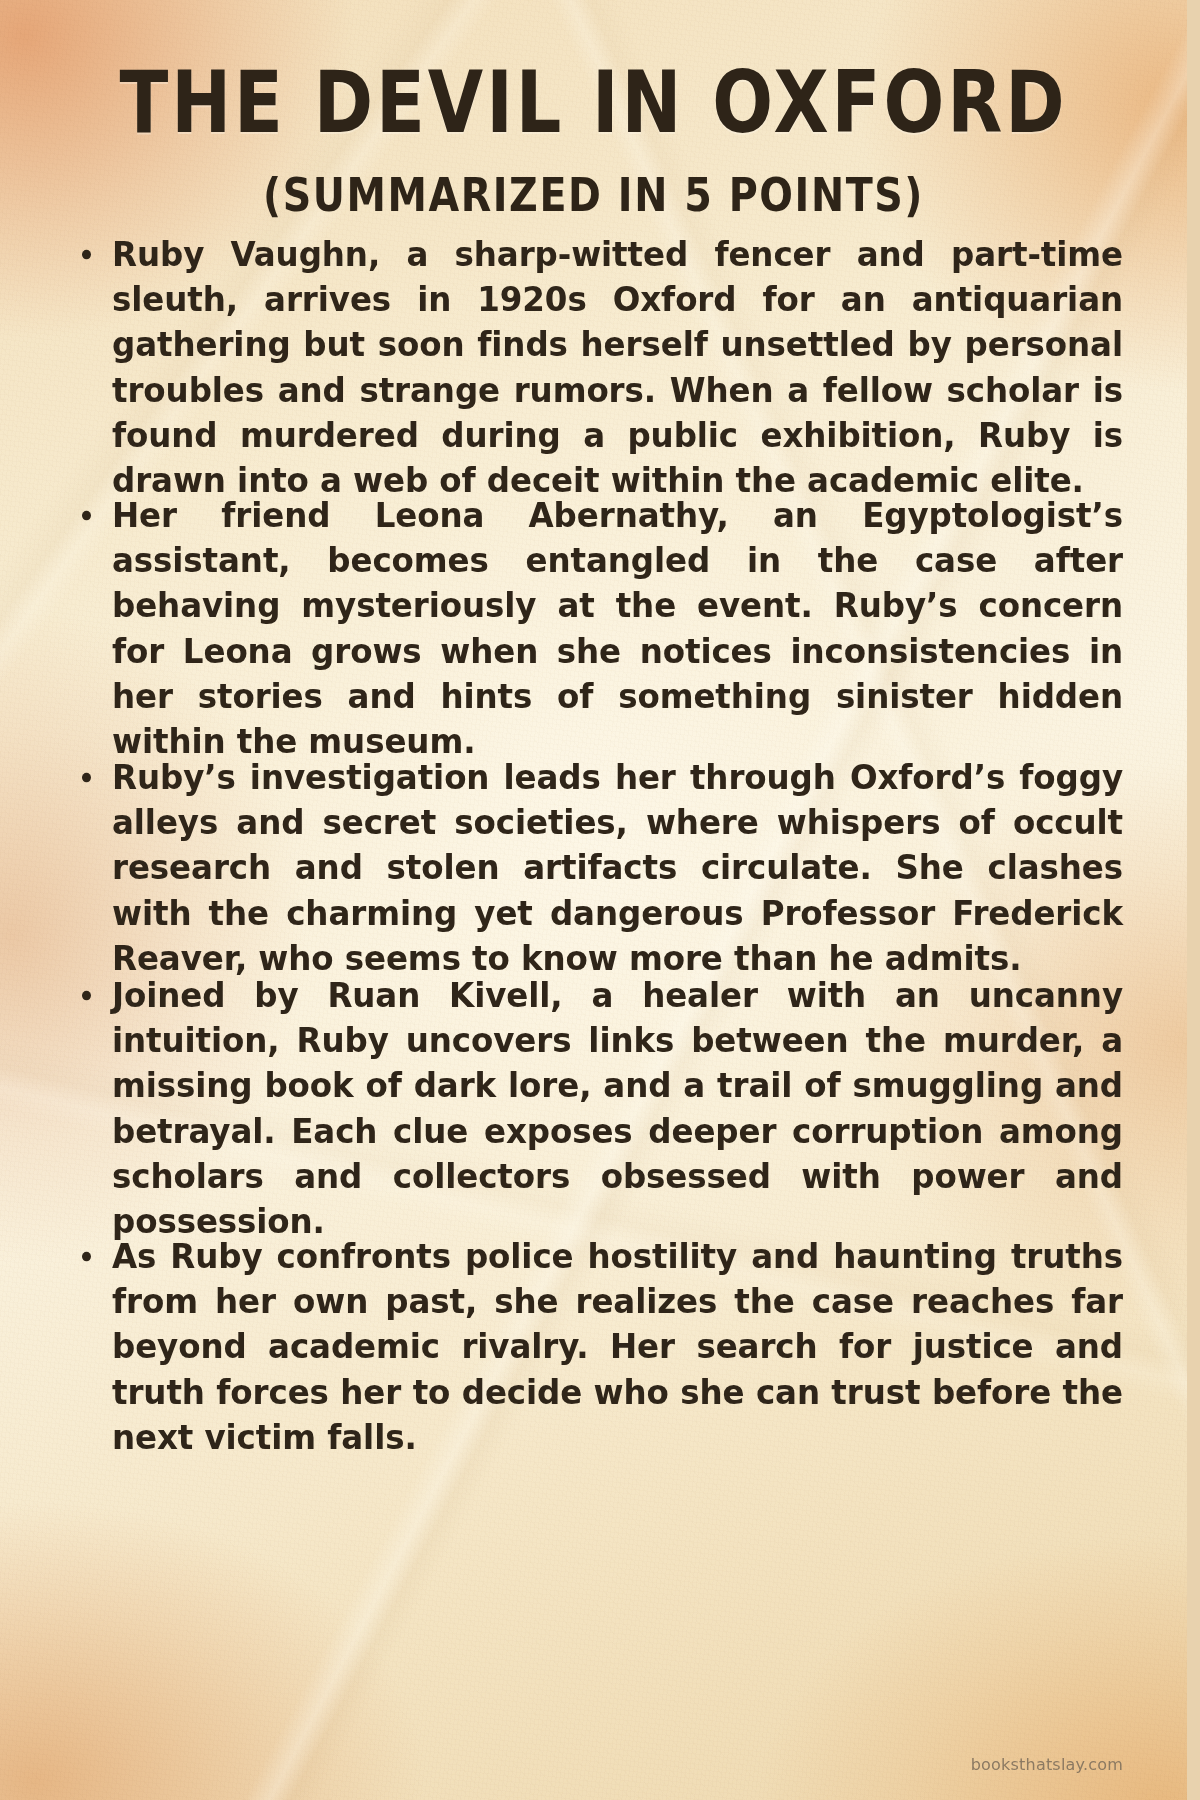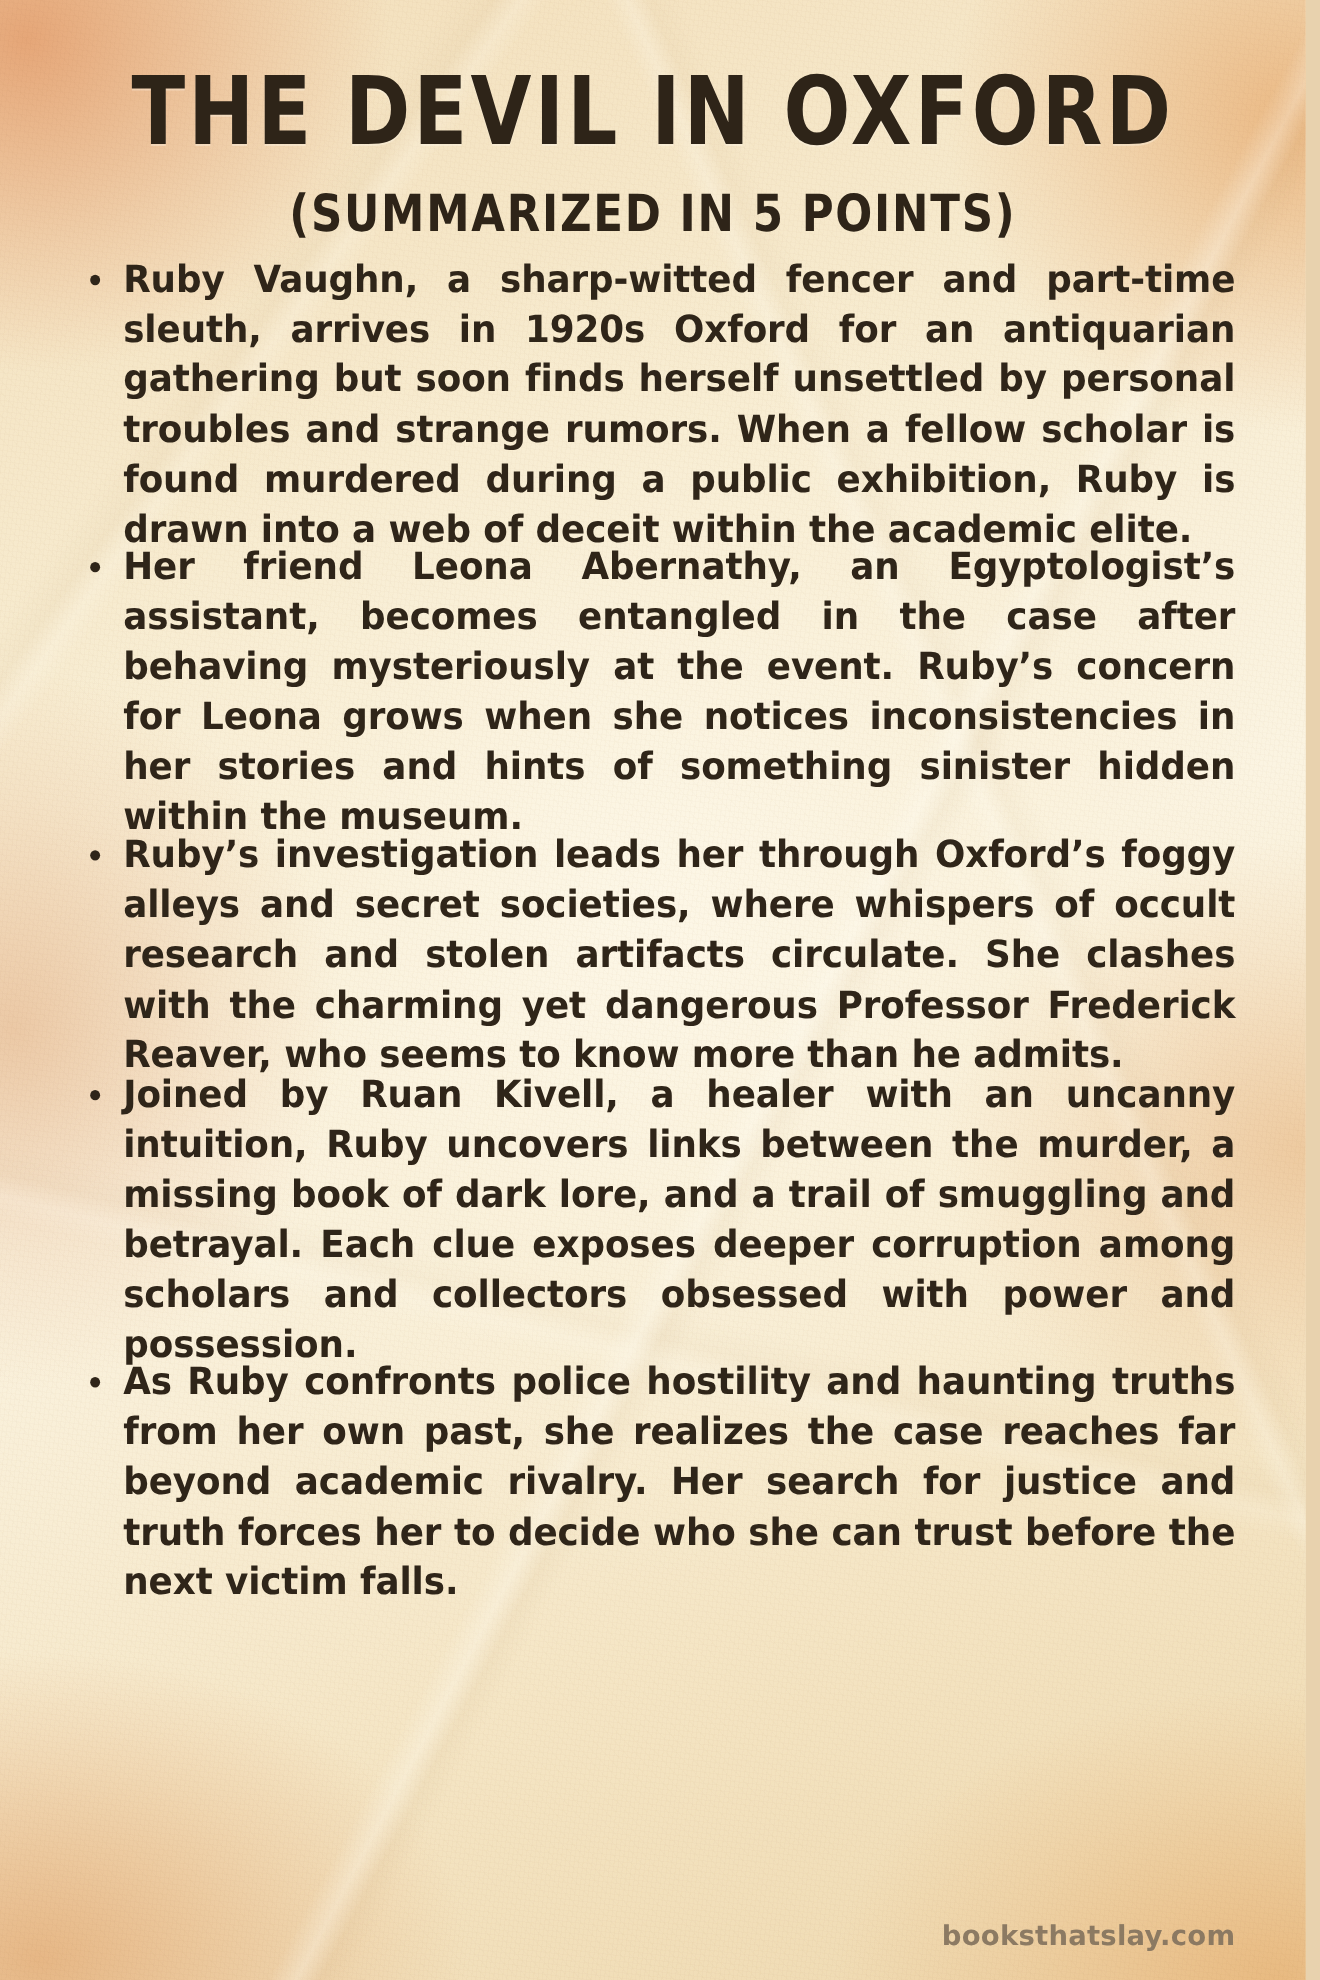--- a/index.html
+++ b/index.html
@@ -136,22 +136,22 @@
   
   .footer {
     position: absolute;
     right: 64px;
     bottom: 26px;
     z-index: 4;
   }
 
   .watermark {
     font-family: "DejaVu Sans", sans-serif;
-    font-weight: 700;
-    font-size: 25px;
+    font-weight: 400;
+    font-size: 16px;
     letter-spacing: 0.2px;
     color: #877660;
     opacity: 0.95;
   }
 </style>
 </head>
 <body>
 
 <div id="poster">
 

